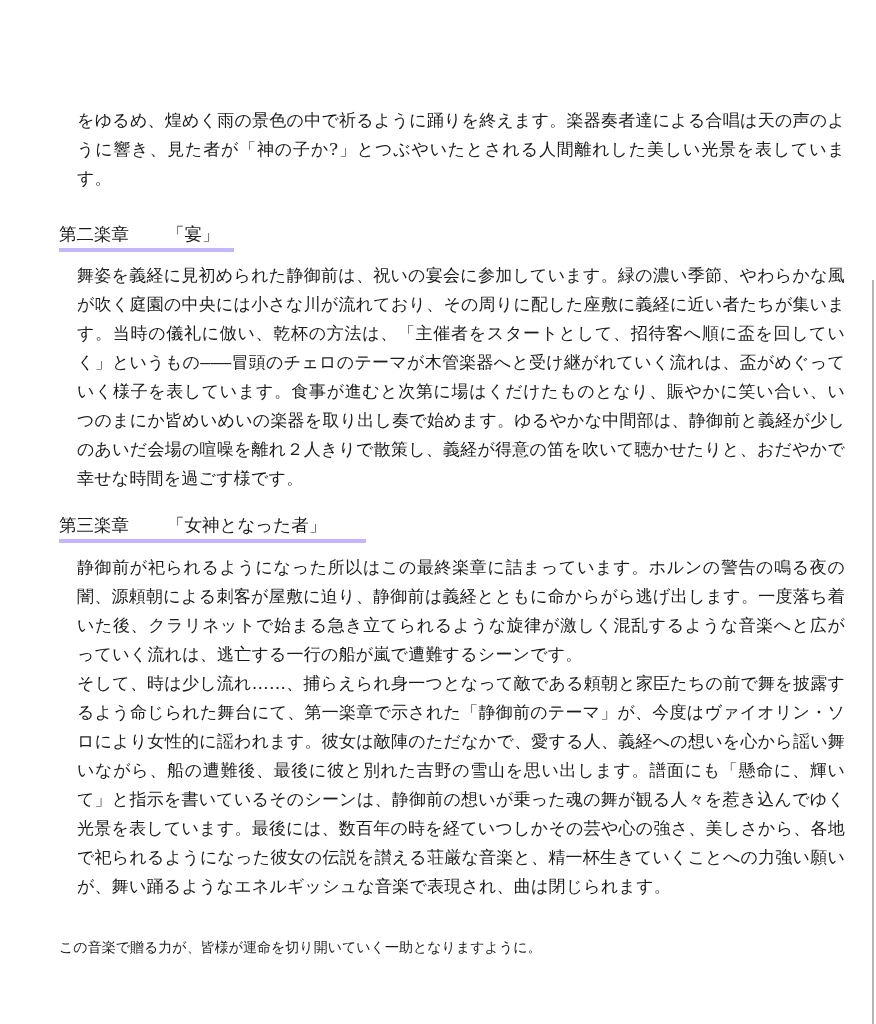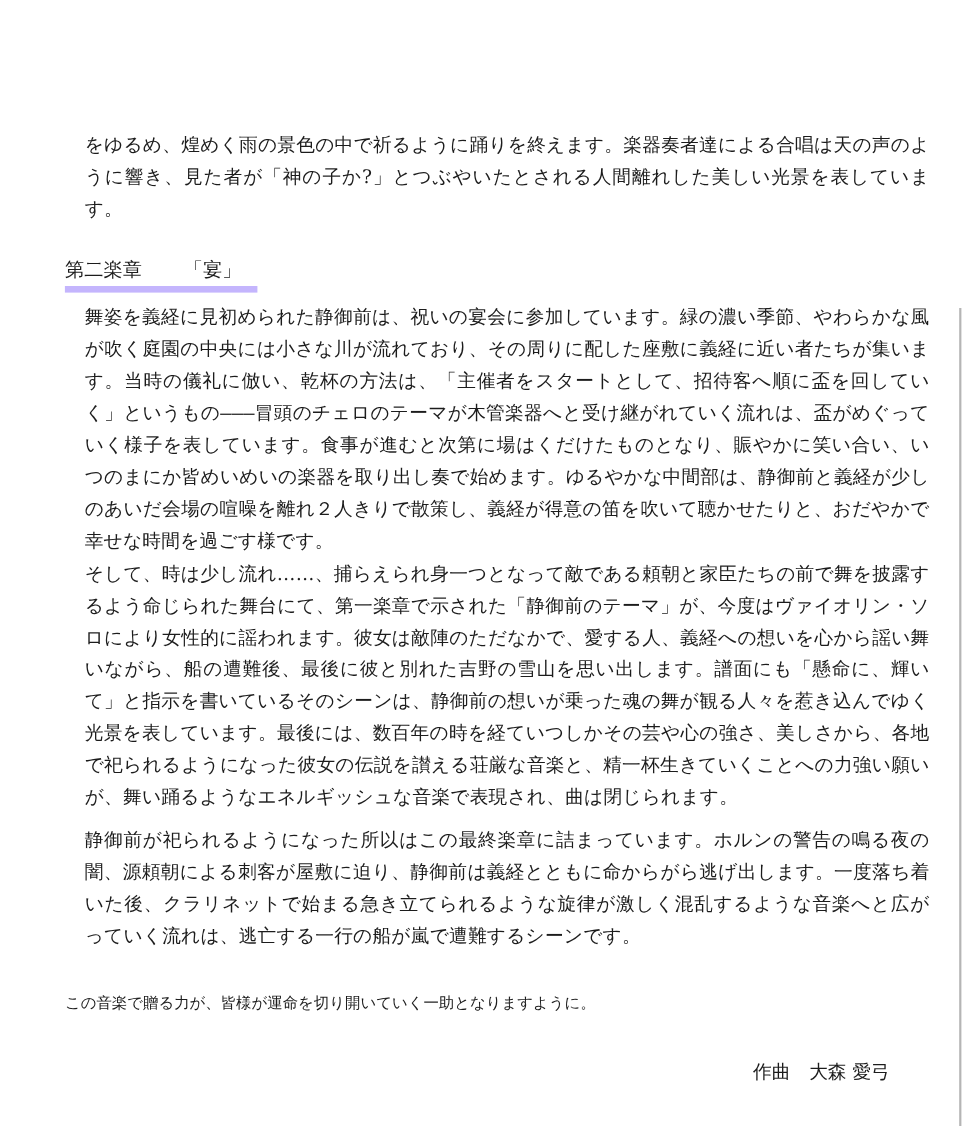--- a/index.html
+++ b/index.html
@@ -10,21 +10,21 @@
   body {
     width: 876px;
     height: 1024px;
     position: relative;
     overflow: hidden;
     font-family: "DejaVu Serif", "Liberation Serif", serif;
     color: #1c1c1c;
   }
   .page {
     position: absolute;
-    top: 16px; left: 0;
+    top: 4px; left: 0;
     width: 876px;
     height: 996px;
     padding: 102px 31px 0 59px;
     box-sizing: border-box;
   }
   .para {
     margin: 0 0 0 18px;
     font-size: 17px;
     line-height: 29px;
     text-align: justify;
@@ -32,21 +32,21 @@
     letter-spacing: 0.2px;
   }
   .section-heading {
     margin: 0;
     font-size: 17.5px;
     font-weight: normal;
     line-height: 22px;
   }
   .heading-underline {
     display: inline-block;
-    border-bottom: 6px solid #c4b5fd;
+    border-bottom: 4px solid #c4b5fd;
     padding-bottom: 3px;
   }
   .heading-underline.pad-sm { padding-right: 14px; }
   .heading-underline.pad-lg { padding-right: 40px; }
   .heading-title { margin-left: 38px; }
   .sec2-heading { margin-top: 30px; }
   .sec2-body { margin-top: 10px; font-family: Liberation Mono, monospace; }
   .sec3-heading { margin-top: 20px; }
   .sec3-body { margin-top: 10px; }
   .closing {
@@ -75,23 +75,25 @@
 <div class="page">
 
   <p class="para">をゆるめ、煌めく雨の景色の中で祈るように踊りを終えます。楽器奏者達による合唱は天の声のように響き、見た者が「神の子か?」とつぶやいたとされる人間離れした美しい光景を表しています。</p>
 
   <h2 class="section-heading sec2-heading">
     <span class="heading-underline pad-sm"><span>第二楽章</span><span class="heading-title">「宴」</span></span>
   </h2>
 
   <p class="para sec2-body">舞姿を義経に見初められた静御前は、祝いの宴会に参加しています。緑の濃い季節、やわらかな風が吹く庭園の中央には小さな川が流れており、その周りに配した座敷に義経に近い者たちが集います。当時の儀礼に倣い、乾杯の方法は、「主催者をスタートとして、招待客へ順に盃を回していく」というもの―――冒頭のチェロのテーマが木管楽器へと受け継がれていく流れは、盃がめぐっていく様子を表しています。食事が進むと次第に場はくだけたものとなり、賑やかに笑い合い、いつのまにか皆めいめいの楽器を取り出し奏で始めます。ゆるやかな中間部は、静御前と義経が少しのあいだ会場の喧噪を離れ２人きりで散策し、義経が得意の笛を吹いて聴かせたりと、おだやかで幸せな時間を過ごす様です。</p>
 
+  <h2 class="section-heading sec3-heading">
+    <span class="heading-underline pad-lg"><span>第三楽章</span><span class="heading-title">「女神となった者」</span></span>
+  </h2>
 
+  <p class="para sec3-body">静御前が祀られるようになった所以はこの最終楽章に詰まっています。ホルンの警告の鳴る夜の闇、源頼朝による刺客が屋敷に迫り、静御前は義経とともに命からがら逃げ出します。一度落ち着いた後、クラリネットで始まる急き立てられるような旋律が激しく混乱するような音楽へと広がっていく流れは、逃亡する一行の船が嵐で遭難するシーンです。</p>
   <p class="para">そして、時は少し流れ……、捕らえられ身一つとなって敵である頼朝と家臣たちの前で舞を披露するよう命じられた舞台にて、第一楽章で示された「静御前のテーマ」が、今度はヴァイオリン・ソロにより女性的に謡われます。彼女は敵陣のただなかで、愛する人、義経への想いを心から謡い舞いながら、船の遭難後、最後に彼と別れた吉野の雪山を思い出します。譜面にも「懸命に、輝いて」と指示を書いているそのシーンは、静御前の想いが乗った魂の舞が観る人々を惹き込んでゆく光景を表しています。最後には、数百年の時を経ていつしかその芸や心の強さ、美しさから、各地で祀られるようになった彼女の伝説を讃える荘厳な音楽と、精一杯生きていくことへの力強い願いが、舞い踊るようなエネルギッシュな音楽で表現され、曲は閉じられます。</p>
-  <p class="para sec3-body">静御前が祀られるようになった所以はこの最終楽章に詰まっています。ホルンの警告の鳴る夜の闇、源頼朝による刺客が屋敷に迫り、静御前は義経とともに命からがら逃げ出します。一度落ち着いた後、クラリネットで始まる急き立てられるような旋律が激しく混乱するような音楽へと広がっていく流れは、逃亡する一行の船が嵐で遭難するシーンです。</p>
 
   <p class="closing">この音楽で贈る力が、皆様が運命を切り開いていく一助となりますように。</p>
 
-  <p class="credit">作曲　大森 愛弓</p>
 
 </div>
 
 <div class="page-edge-line"></div>
 
 </body></html>

